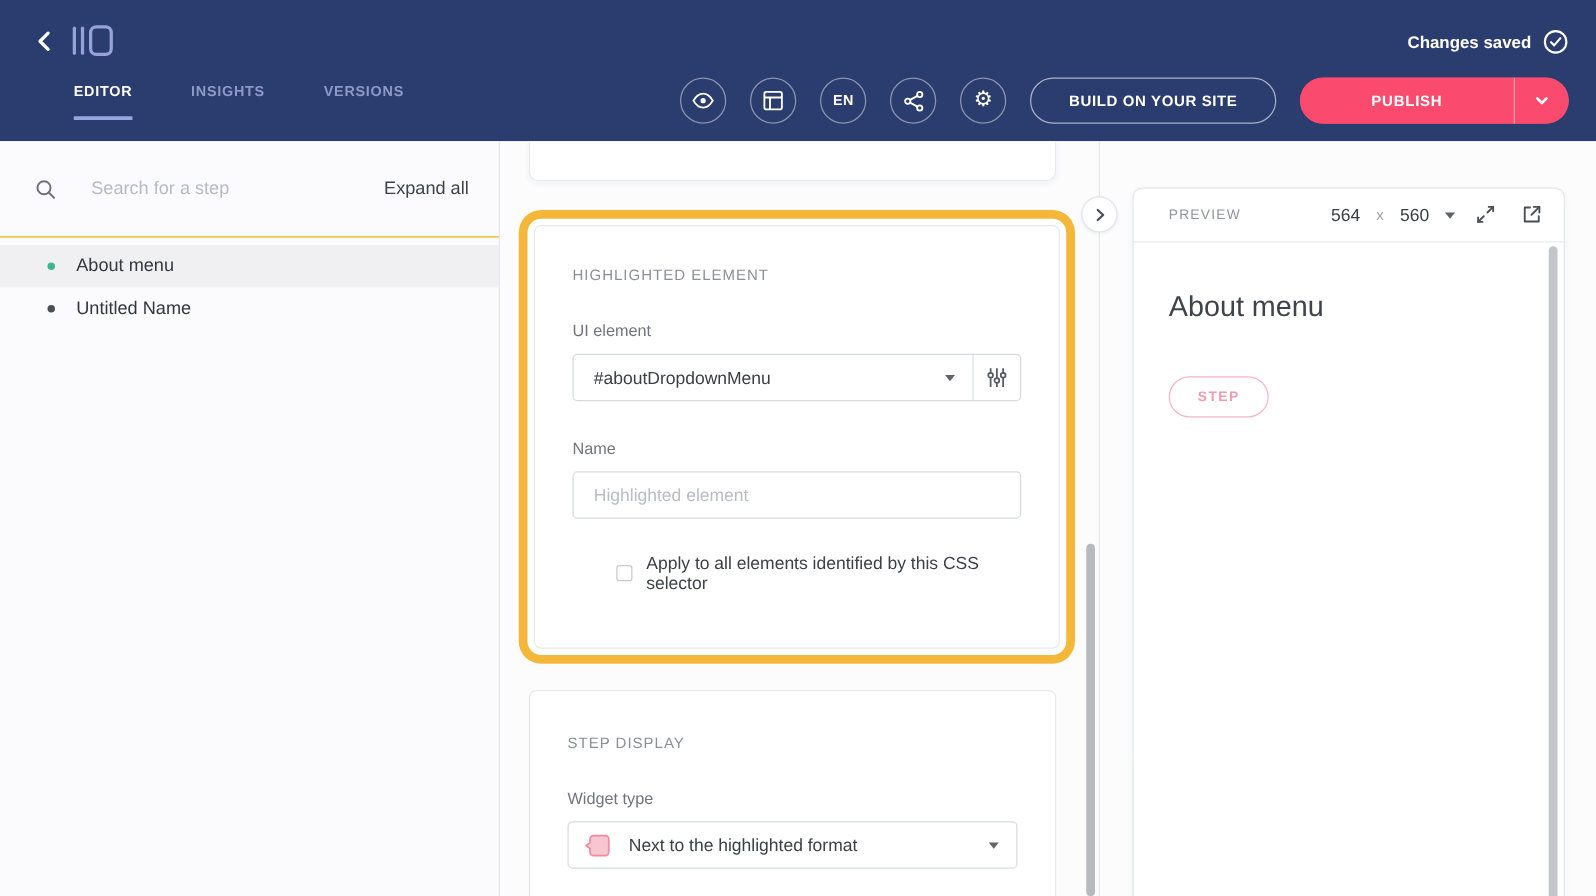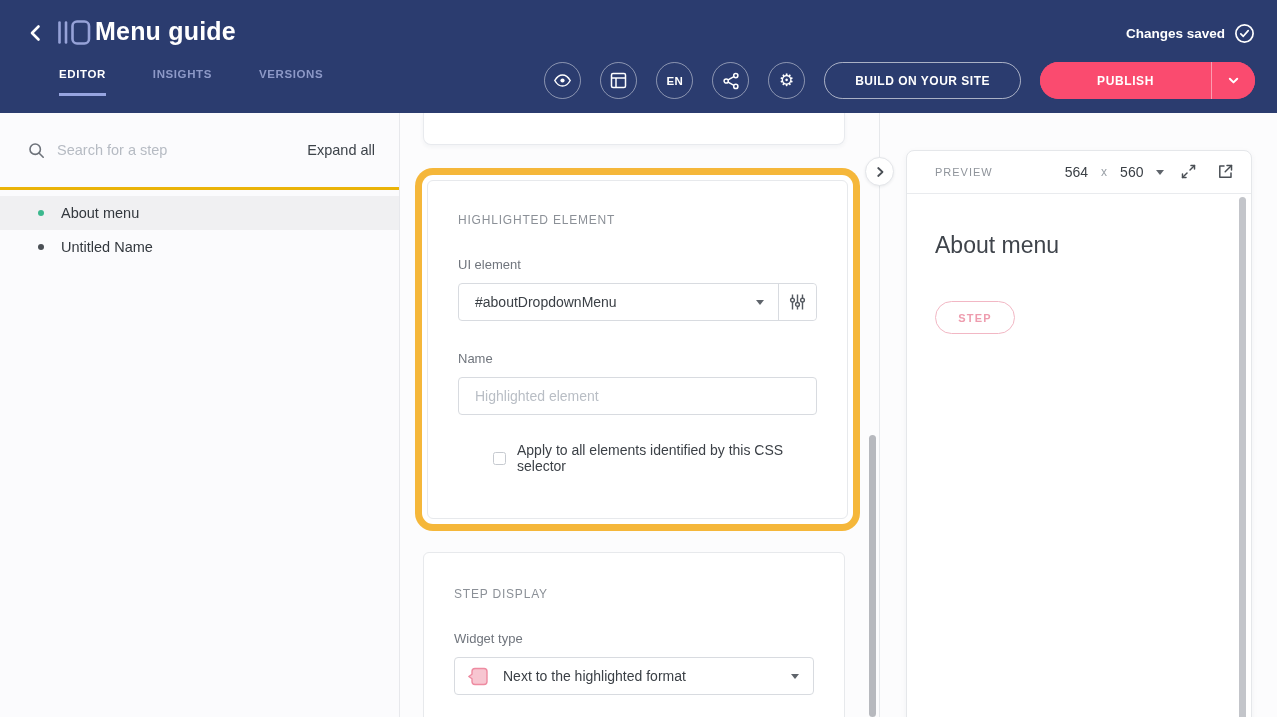--- a/index.html
+++ b/index.html
@@ -21,21 +21,21 @@
   .build-btn { height:37px; padding:0 30px; border-radius:19px; border:1px solid rgba(255,255,255,.6); background:transparent; color:#fff; font-size:12px; font-weight:700; letter-spacing:.5px; cursor:pointer; }
   .publish-split { display:flex; height:37px; border-radius:19px; overflow:hidden; background:#fa4b6f; }
   .publish-main { width:172px; background:#fa4b6f; border:none; color:#fff; font-size:12px; font-weight:700; letter-spacing:.6px; cursor:pointer; border-right:1px solid rgba(255,255,255,.45); }
   .publish-caret { width:43px; background:#fa4b6f; border:none; color:#fff; display:flex; align-items:center; justify-content:center; cursor:pointer; }
 
   
   .page-body { display:flex; height:604px; position:relative; }
 
   
   .sidebar { width:400px; background:#fbfbfd; border-right:1px solid #e7e8ec; }
-  .search-row { height:77px; display:flex; align-items:center; padding:0 24px 0 28px; border-bottom:3px solid #eab308; gap:12px; }
+  .search-row { height:77px; display:flex; align-items:center; padding:0 24px 0 28px; border-bottom:1px solid #eab308; gap:28px; }
   .search-row svg { color:#6d727a; flex:none; }
   .search-input { flex:1; border:none; outline:none; background:transparent; font-size:14.5px; color:#3b4046; font-family:"Liberation Sans",sans-serif; }
   .search-input::placeholder { color:#b6bbc3; }
   .expand-all { font-size:14.5px; color:#3d434a; text-decoration:none; cursor:pointer; flex:none; }
   .step-list { list-style:none; margin-top:6px; }
   .step-item { display:flex; align-items:center; height:34px; padding-left:38px; gap:17px; font-size:14.5px; color:#33383e; cursor:pointer; }
   .step-item.selected { background:#f0f0f2; }
   .dot { width:6px; height:6px; border-radius:50%; flex:none; }
   .dot.teal { background:#3cb88e; }
   .dot.dark { background:#4a4f55; }
@@ -92,21 +92,20 @@
           <path d="M13.5 4.5 L7 11 L13.5 17.5"></path>
         </svg>
     </button>
     <span class="logo-icon">
       <svg width="34" height="27" viewBox="0 0 34 27" fill="none" stroke="currentColor" stroke-width="2.6" stroke-linecap="round">
           <path d="M2.5 3.5 v20"></path>
           <path d="M9 3.5 v20"></path>
           <rect x="15.5" y="2.5" width="16.5" height="22" rx="4.5"></rect>
         </svg>
     </span>
-    <h1 class="guide-title">Menu guide</h1>
     <div class="saved">
       <span>Changes saved</span>
       <svg width="21" height="21" viewBox="0 0 21 21" fill="none" stroke="currentColor" stroke-width="1.7" stroke-linecap="round" stroke-linejoin="round">
           <circle cx="10.5" cy="10.5" r="8.6"></circle>
           <path d="M6.8 10.8 l2.5 2.5 L14.2 7.6"></path>
         </svg>
     </div>
 
     <nav class="tabs">
       <a class="tab active">EDITOR</a>

